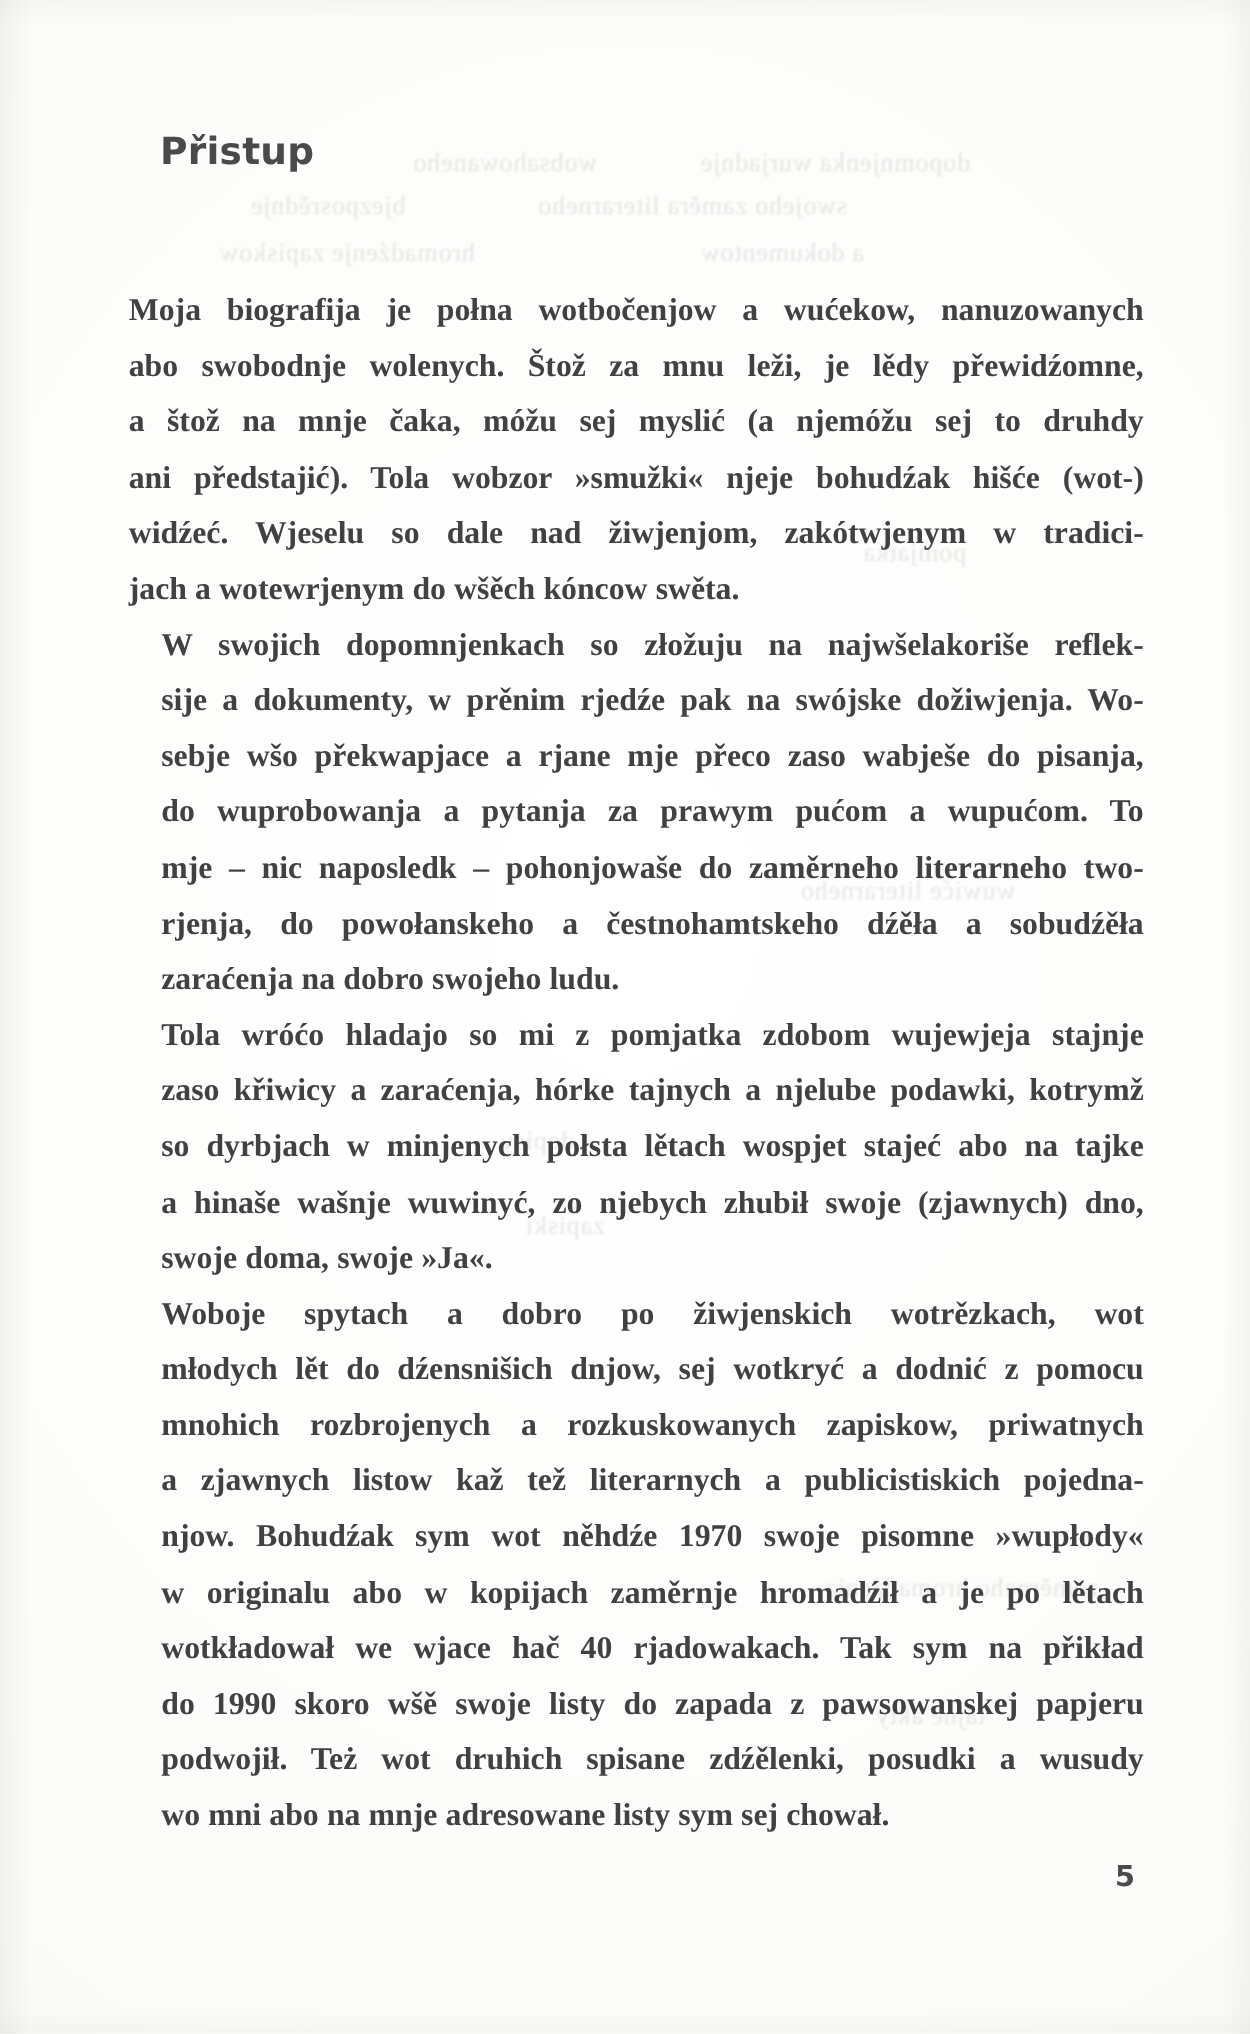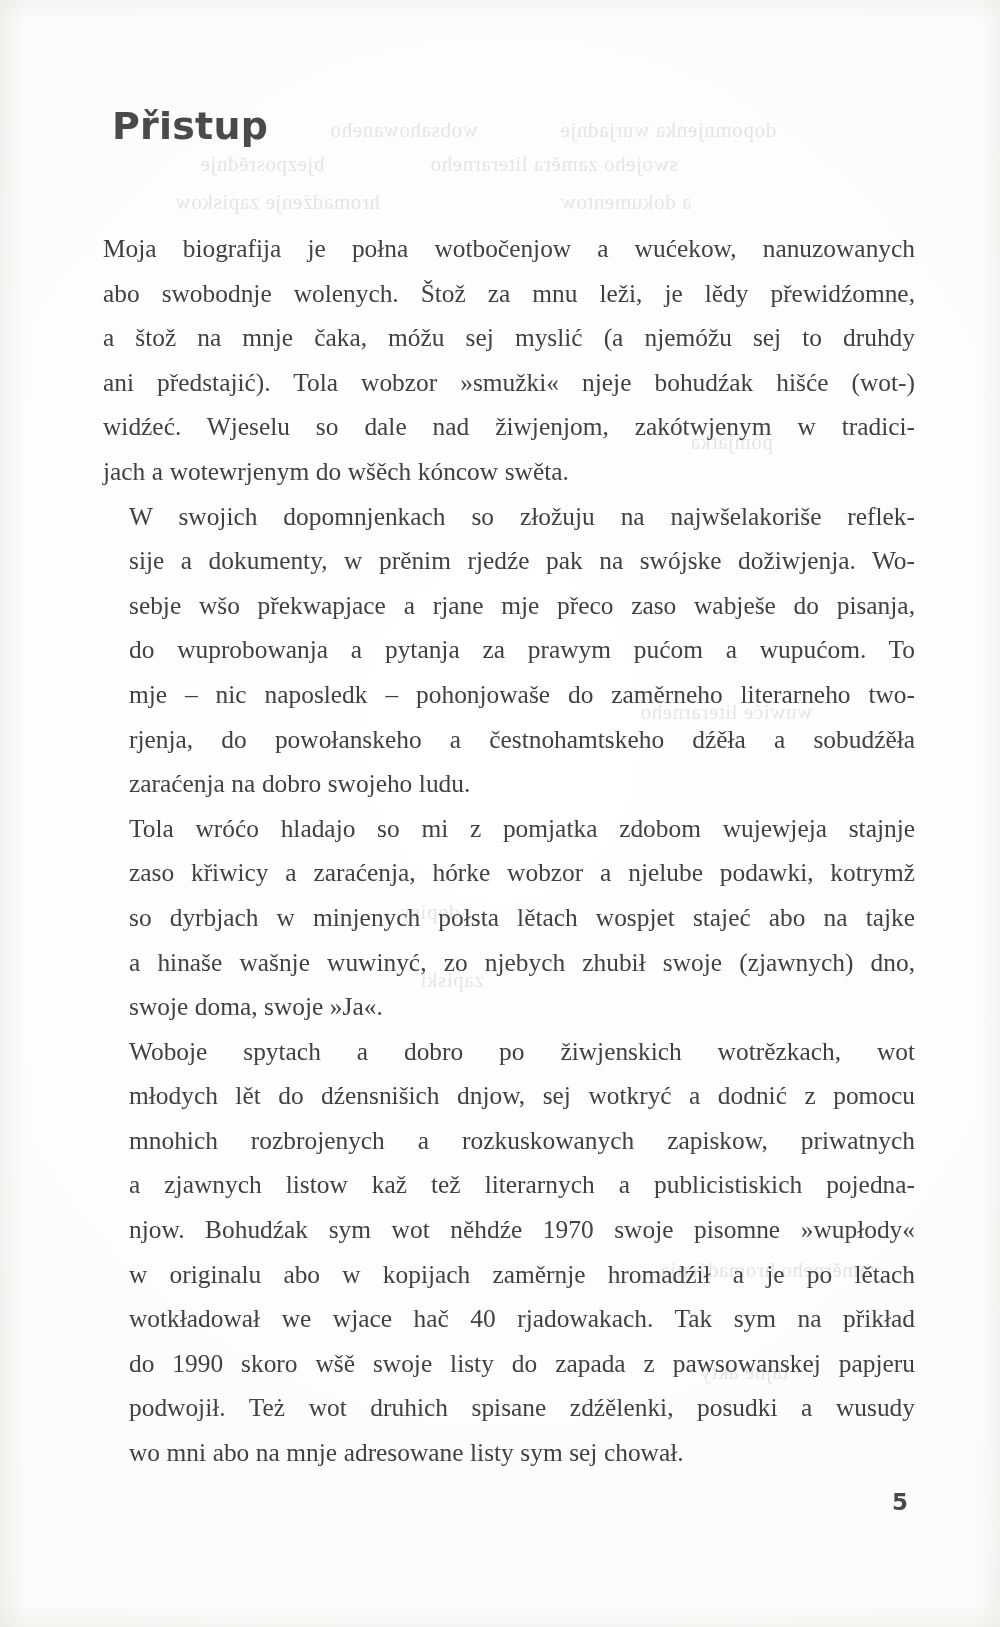--- a/index.html
+++ b/index.html
@@ -53,35 +53,36 @@
     white-space: nowrap;
     transform: scaleX(-1);
     filter: blur(0.7px);
     user-select: none;
     pointer-events: none;
   }
 
   
   .heading {
     position: absolute;
-    left: 112px;
+    left: 128px;
     top: 104px;
     font-family: "DejaVu Sans", sans-serif;
     font-weight: bold;
-    font-size: 38px;
+    font-size: 30px;
     letter-spacing: 0.2px;
     color: #4a4a4c;
   }
 
   
   .body-block {
     position: absolute;
     left: 103px;
     top: 226px;
     width: 812px;
+    font-weight: bold;
   }
 
   .para {
     margin: 0;
     font-size: 25.4px;
     line-height: 44.6px;
     color: #414143;
     text-align: justify;
     text-align-last: left;
     -webkit-hyphens: none;
@@ -154,21 +155,21 @@
         <span class="ln first-indent">W swojich dopomnjenkach so złožuju na najwšelakoriše reflek-</span>
         <span class="ln">sije a dokumenty, w prěnim rjedźe pak na swójske dožiwjenja. Wo-</span>
         <span class="ln">sebje wšo překwapjace a rjane mje přeco zaso wabješe do pisanja,</span>
         <span class="ln">do wuprobowanja a pytanja za prawym pućom a wupućom. To</span>
         <span class="ln">mje – nic naposledk – pohonjowaše do zaměrneho literarneho two-</span>
         <span class="ln">rjenja, do powołanskeho a čestnohamtskeho dźěła a sobudźěła</span>
         <span class="ln last">zaraćenja na dobro swojeho ludu.</span>
       </p>
       <p class="para indent">
         <span class="ln first-indent">Tola wróćo hladajo so mi z pomjatka zdobom wujewjeja stajnje</span>
-        <span class="ln">zaso křiwicy a zaraćenja, hórke wobzor a njelube podawki, kotrymž</span>
+        <span class="ln">zaso křiwicy a zaraćenja, hórke tajnych a njelube podawki, kotrymž</span>
         <span class="ln">so dyrbjach w minjenych połsta lětach wospjet stajeć abo na tajke</span>
         <span class="ln">a hinaše wašnje wuwinyć, zo njebych zhubił swoje (zjawnych) dno,</span>
         <span class="ln last">swoje doma, swoje »Ja«.</span>
       </p>
       <p class="para indent">
         <span class="ln first-indent">Woboje spytach a dobro po žiwjenskich wotrězkach, wot</span>
         <span class="ln">młodych lět do dźensnišich dnjow, sej wotkryć a dodnić z pomocu</span>
         <span class="ln">mnohich rozbrojenych a rozkuskowanych zapiskow, priwatnych</span>
         <span class="ln">a zjawnych listow kaž tež literarnych a publicistiskich pojedna-</span>
         <span class="ln">njow. Bohudźak sym wot něhdźe 1970 swoje pisomne »wupłody«</span>

